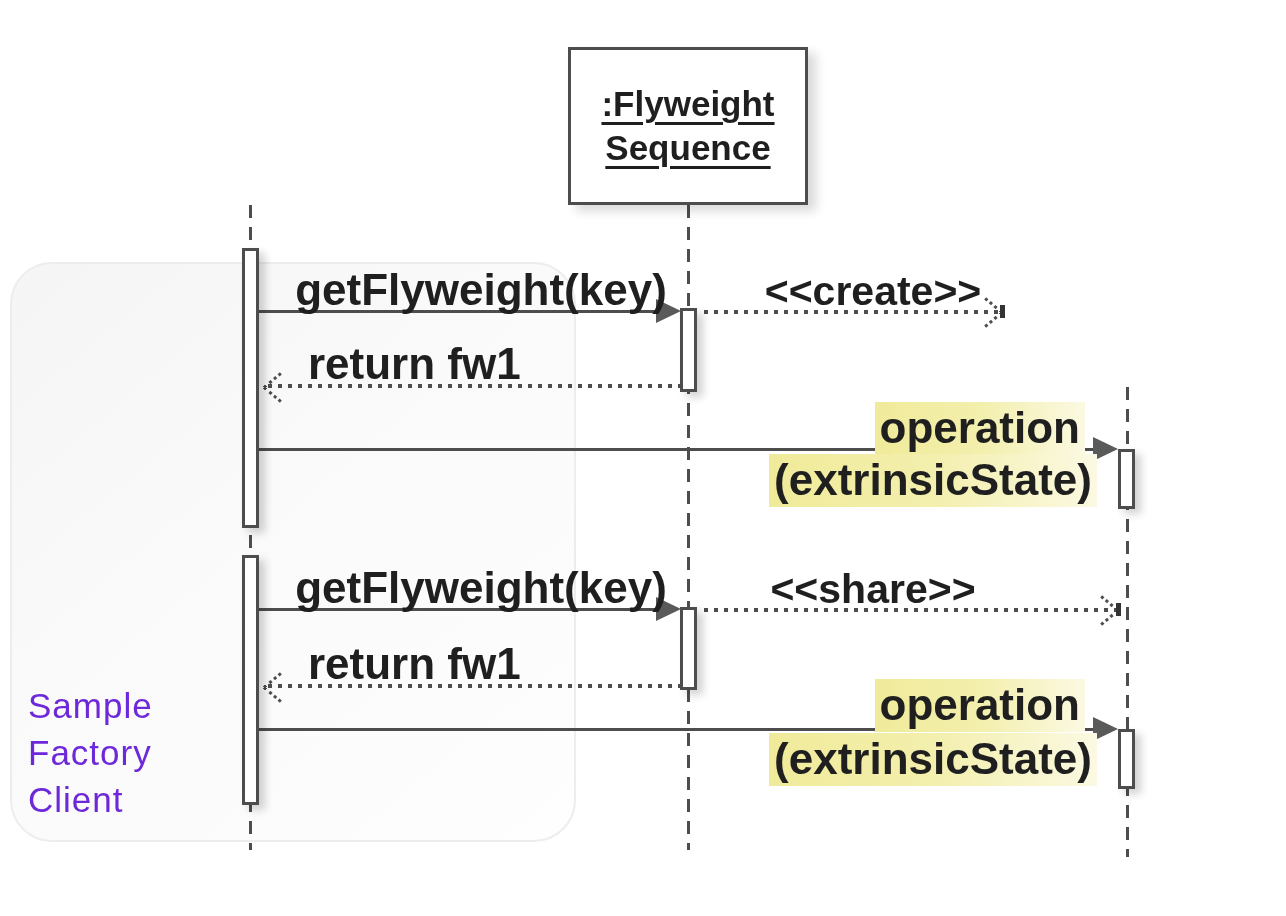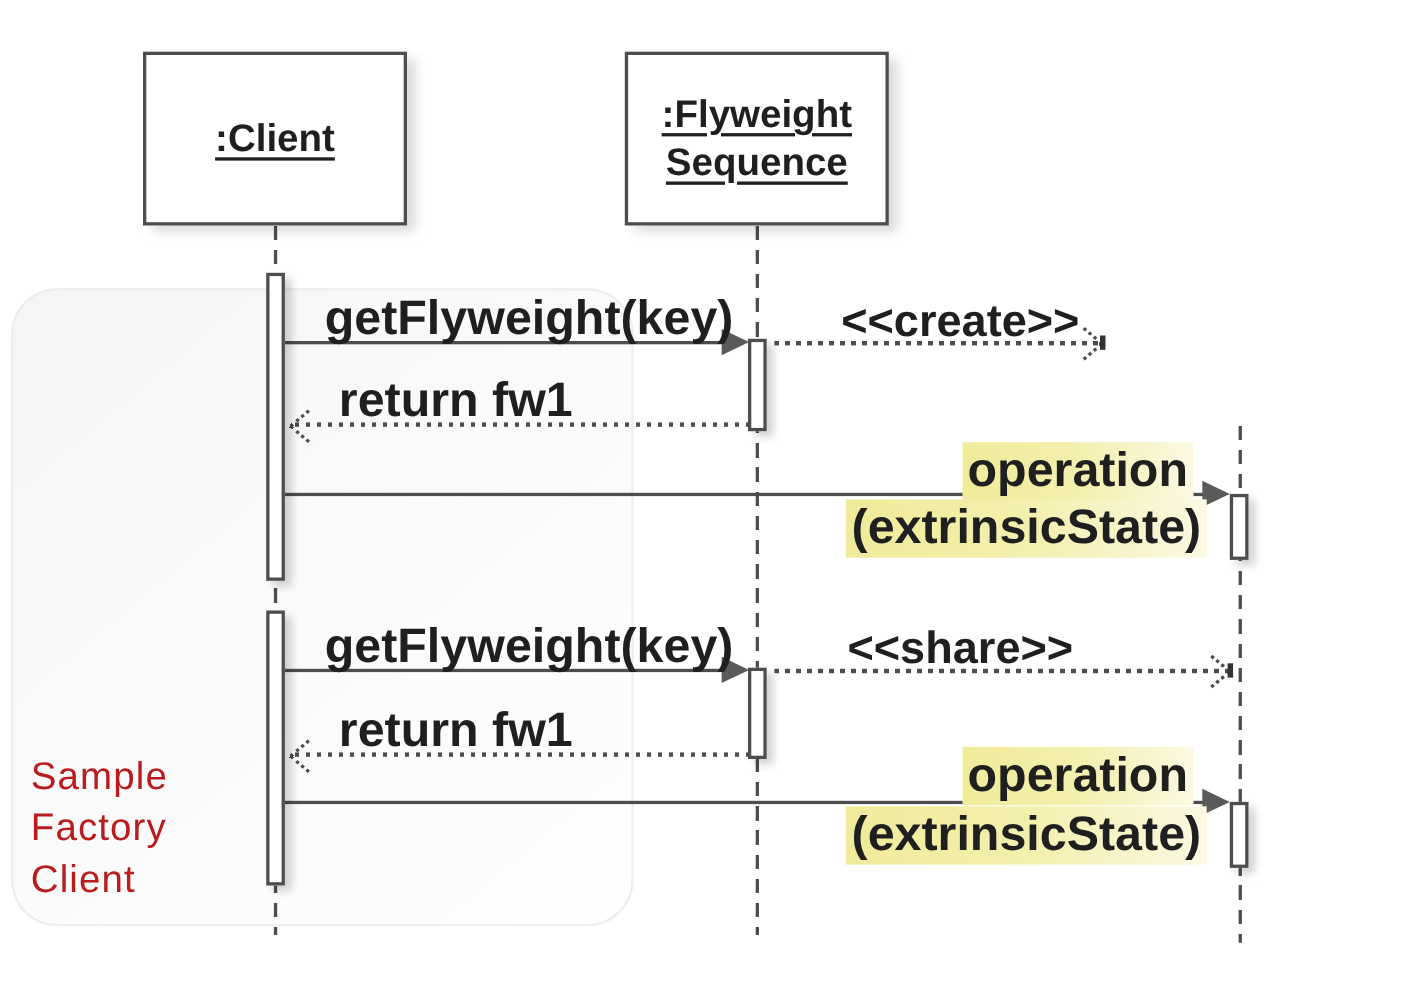--- a/index.html
+++ b/index.html
@@ -4,21 +4,21 @@
 <style>
   html,body{margin:0;padding:0;background:#ffffff;}
   .canvas{position:relative;width:1286px;height:916px;background:#ffffff;overflow:hidden;
           font-family:"Liberation Sans","DejaVu Sans",sans-serif;color:#1f1f1f;}
 
   
   .wm-panel{position:absolute;left:10px;top:262px;width:562px;height:576px;z-index:0;
             border:2px solid #ededed;border-radius:42px;
             background:linear-gradient(140deg,#f5f5f5 0%,#fafafa 45%,#fefefe 100%);}
   .wm-text{position:absolute;left:28px;top:682px;z-index:1;font-size:35px;line-height:47px;
-           color:#b91c1c;letter-spacing:1px;}
+           color:#6d28d9;letter-spacing:1px;}
 
   
   .lifeline{position:absolute;width:3px;z-index:1;
             background:repeating-linear-gradient(to bottom,#4d4d4d 0 13px,transparent 13px 22px);}
 
   
   .obj{position:absolute;z-index:3;background:#ffffff;border:3px solid #4d4d4d;
        box-shadow:8px 6px 10px rgba(0,0,0,0.15);
        display:flex;flex-direction:column;align-items:center;justify-content:center;}
   .obj .nm{font-weight:bold;font-size:35px;line-height:44px;white-space:nowrap;
@@ -59,23 +59,20 @@
   <div class="wm-text">
     <div>Sample</div>
     <div>Factory</div>
     <div>Client</div>
   </div>
 
   <div class="lifeline" style="left:249px;top:205px;height:645px;"></div>
   <div class="lifeline" style="left:687px;top:205px;height:645px;"></div>
   <div class="lifeline" style="left:1126px;top:387px;height:470px;"></div>
 
-  <div class="obj" style="left:130px;top:47px;width:234px;height:152px;">
-    <div class="nm">:Client</div>
-  </div>
   <div class="obj" style="left:568px;top:47px;width:234px;height:152px;">
     <div class="nm">:Flyweight</div>
     <div class="nm">Sequence</div>
   </div>
 
   <div class="act" style="left:242px;top:248px;height:274px;"></div>
   <div class="act" style="left:242px;top:555px;height:244px;"></div>
   <div class="act" style="left:680px;top:308px;height:78px;"></div>
   <div class="act" style="left:680px;top:607px;height:77px;"></div>
   <div class="act" style="left:1118px;top:449px;height:54px;"></div>

